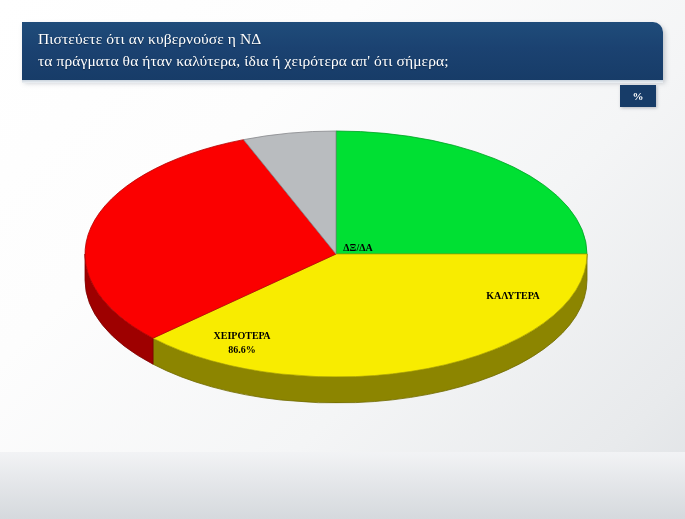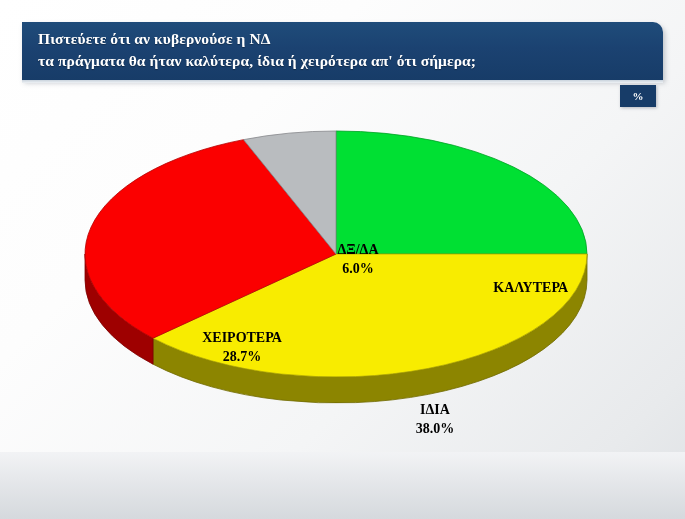--- a/index.html
+++ b/index.html
@@ -20,21 +20,21 @@
   #header-bar{
     position:absolute;left:22px;top:22px;width:641px;height:58px;
     background:linear-gradient(180deg,#1f4c7a 0%,#1b4271 45%,#173c68 100%);
     border-radius:0 10px 0 0;
     box-shadow:2px 3px 5px rgba(90,100,115,.35);
   }
   #header-title{
     position:absolute;left:16px;top:6px;right:10px;
     color:#ffffff;
     font-size:15.5px;
-    font-weight:bold;
+    font-weight:normal;
     line-height:1.42;
     letter-spacing:.1px;
     white-space:pre-line;
     text-shadow:0 1px 1px rgba(0,0,0,.35);
   }
   #header-underline{
     position:absolute;left:22px;top:80px;width:641px;height:3px;
     background:linear-gradient(180deg,#c9d3dd 0%,#eef1f4 100%);
   }
 
@@ -53,28 +53,28 @@
     position:absolute;left:60px;top:105px;width:560px;height:340px;
   }
   #pie-svg{display:block;}
 
   .slice-label{
     position:absolute;
     text-align:center;
     color:#000000;
     font-family:"Liberation Serif", serif;
     font-weight:bold;
-    font-size:14px;
+    font-size:10px;
     line-height:1.35;
     white-space:nowrap;
     pointer-events:none;
   }
   .slice-label .val{display:block;}
 
-  #label-kalytera{left:398px;top:174px;width:110px;text-align:right;}
+  #label-kalytera{left:398px;top:184px;width:110px;}
   #label-idia{left:320px;top:296px;width:110px;}
   #label-xeirotera{left:122px;top:224px;width:120px;}
   #label-dxda{left:243px;top:136px;width:110px;}
 
   
   #footer{
     position:absolute;left:0;top:452px;width:685px;height:67px;
     background:linear-gradient(180deg,#f2f3f5 0%,#e6e8eb 40%,#d5d9dd 100%);
   }
 </style>
@@ -100,33 +100,28 @@
         <path d="M 276 149 L 276 26 A 251 123 0 0 1 527 149 Z" fill="#00e033" stroke="#00a125" stroke-width="0.8"></path>
         <path d="M 276 149 L 527 149 A 251 123 0 0 1 93.02887451722566 233.19929402922867 Z" fill="#f8ec00" stroke="#b3aa00" stroke-width="0.8"></path>
         <path d="M 276 149 L 93.02887451722566 233.19929402922867 A 251 123 0 0 1 183.60073727614568 34.637492235745114 Z" fill="#fb0000" stroke="#b50000" stroke-width="0.8"></path>
         <path d="M 276 149 L 183.60073727614568 34.637492235745114 A 251 123 0 0 1 275.99999999999994 26 Z" fill="#b9bcbf" stroke="#85878a" stroke-width="0.8"></path>
       </svg>
 
     <div class="slice-label" id="label-kalytera">
       <span>ΚΑΛΥΤΕΡΑ</span>
     </div>
 
-    <div class="slice-label" id="label-idia">
-      <span>ΙΔΙΑ</span>
-      <span class="val">38.0%</span>
-    </div>
 
     <div class="slice-label" id="label-xeirotera">
       <span>ΧΕΙΡΟΤΕΡΑ</span>
-      <span class="val">28.7%</span>
+      <span class="val">86.6%</span>
     </div>
 
     <div class="slice-label" id="label-dxda">
       <span>ΔΞ/ΔΑ</span>
-      <span class="val">6.0%</span>
     </div>
   </div>
 
   <div id="footer">
     
 
     
   </div>
 
 </div>

